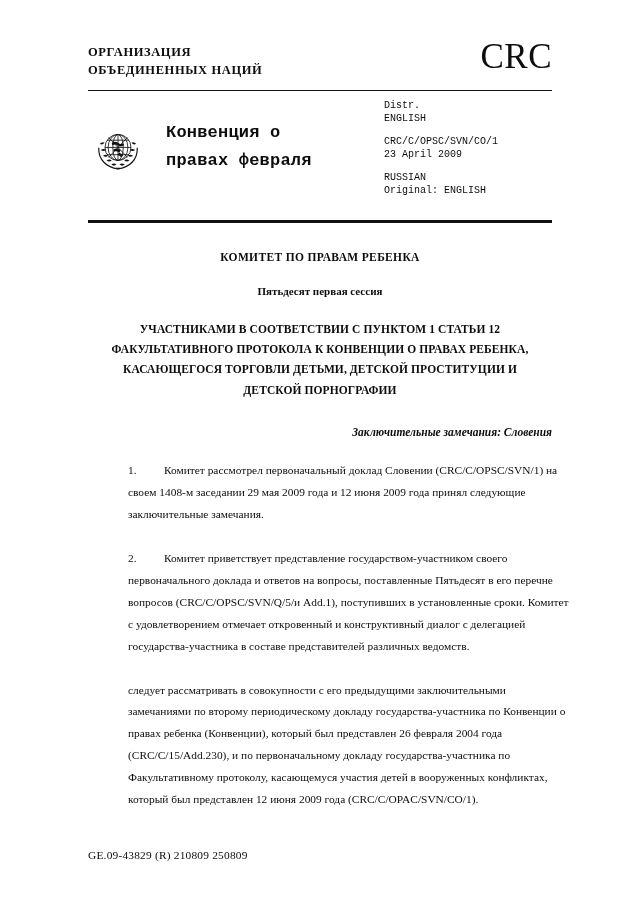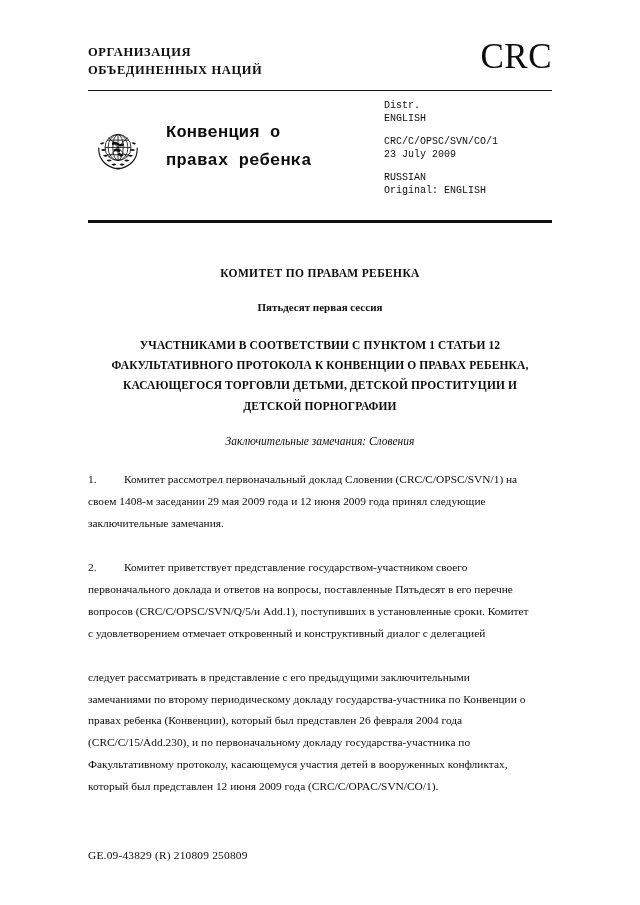--- a/index.html
+++ b/index.html
@@ -89,56 +89,56 @@
     padding-top: 4px;
   }
   .distr-block .gap { height: 9px; }
 
   
   .committee-title {
     text-align: center;
     font-size: 11.5px;
     font-weight: bold;
     letter-spacing: 0.35px;
-    margin-top: 44px;
+    margin-top: 28px;
   }
   .session {
     text-align: center;
     font-size: 11px;
     font-weight: bold;
     margin-top: 22px;
   }
   .main-title {
     text-align: center;
     font-size: 11.5px;
     font-weight: bold;
     line-height: 1.78;
     margin-top: 22px;
     letter-spacing: 0.1px;
   }
   .main-title div { white-space: nowrap; }
   .subject {
-    text-align: center;
-    font-size: 11.5px;
-    font-weight: normal;
+    text-align: right;
+    font-size: 11.5px;
+    font-weight: bold;
     font-style: italic;
-    margin-top: 19px;
+    margin-top: 26px;
   }
 
   
   .para {
     font-size: 11.4px;
     line-height: 1.92;
     margin-top: 22px;
   }
   .para .num {
     display: inline-block;
     width: 36px;
   }
-  .para div { white-space: nowrap; }
+  .para div { white-space: nowrap; margin-left: 40px; }
   .section-head {
     text-align: center;
     font-size: 11.5px;
     font-weight: bold;
     margin-top: 24px;
   }
 
   
   .footer {
     position: absolute;
@@ -199,29 +199,29 @@
           <path d="M79 63 q-6 -4 -10 0 q5 4 10 0 z"></path>
           <path d="M72 72 q-6 -4 -10 0 q5 4 10 0 z"></path>
           <path d="M63 80 q-6 -4 -10 0 q5 4 10 0 z"></path>
           <path d="M46 86 h8 v3 h-8 z"></path>
         </g>
       </svg>
     </div>
 
     <div class="conv-title">
       <div>Конвенция о</div>
-      <div>правах ребенка</div>
+      <div>правах февраля</div>
     </div>
 
     <div class="distr-block">
       <div>Distr.</div>
       <div>ENGLISH</div>
       <div class="gap"></div>
       <div>CRC/C/OPSC/SVN/CO/1</div>
-      <div>23 July 2009</div>
+      <div>23 April 2009</div>
       <div class="gap"></div>
       <div>RUSSIAN</div>
       <div>Original:  ENGLISH</div>
     </div>
   </div>
 
   <hr class="rule-thick">
 
   <div class="committee-title">КОМИТЕТ ПО ПРАВАМ РЕБЕНКА</div>
   <div class="session">Пятьдесят первая сессия</div>
@@ -240,24 +240,25 @@
     <div>своем 1408-м заседании 29 мая 2009 года и 12 июня 2009 года принял следующие</div>
     <div>заключительные замечания.</div>
   </div>
 
 
   <div class="para">
     <div><span class="num">2.</span><span>Комитет приветствует представление государством-участником своего</span></div>
     <div>первоначального доклада и ответов на вопросы, поставленные Пятьдесят в его перечне</div>
     <div>вопросов (CRC/C/OPSC/SVN/Q/5/и Add.1), поступивших в установленные сроки.  Комитет</div>
     <div>с удовлетворением отмечает откровенный и конструктивный диалог с делегацией</div>
+    <div>государства-участника в составе представителей различных ведомств.</div>
   </div>
 
   <div class="para">
-    <div>следует рассматривать в представление с его предыдущими заключительными</div>
+    <div>следует рассматривать в совокупности с его предыдущими заключительными</div>
     <div>замечаниями по второму периодическому докладу государства-участника по Конвенции о</div>
     <div>правах ребенка (Конвенции), который был представлен 26 февраля 2004 года</div>
     <div>(CRC/C/15/Add.230), и по первоначальному докладу государства-участника по</div>
     <div>Факультативному протоколу, касающемуся участия детей в вооруженных конфликтах,</div>
     <div>который был представлен 12 июня 2009 года (CRC/C/OPAC/SVN/CO/1).</div>
   </div>
 
   <div class="footer">GE.09-43829  (R)  210809  250809</div>
 
 </div>

